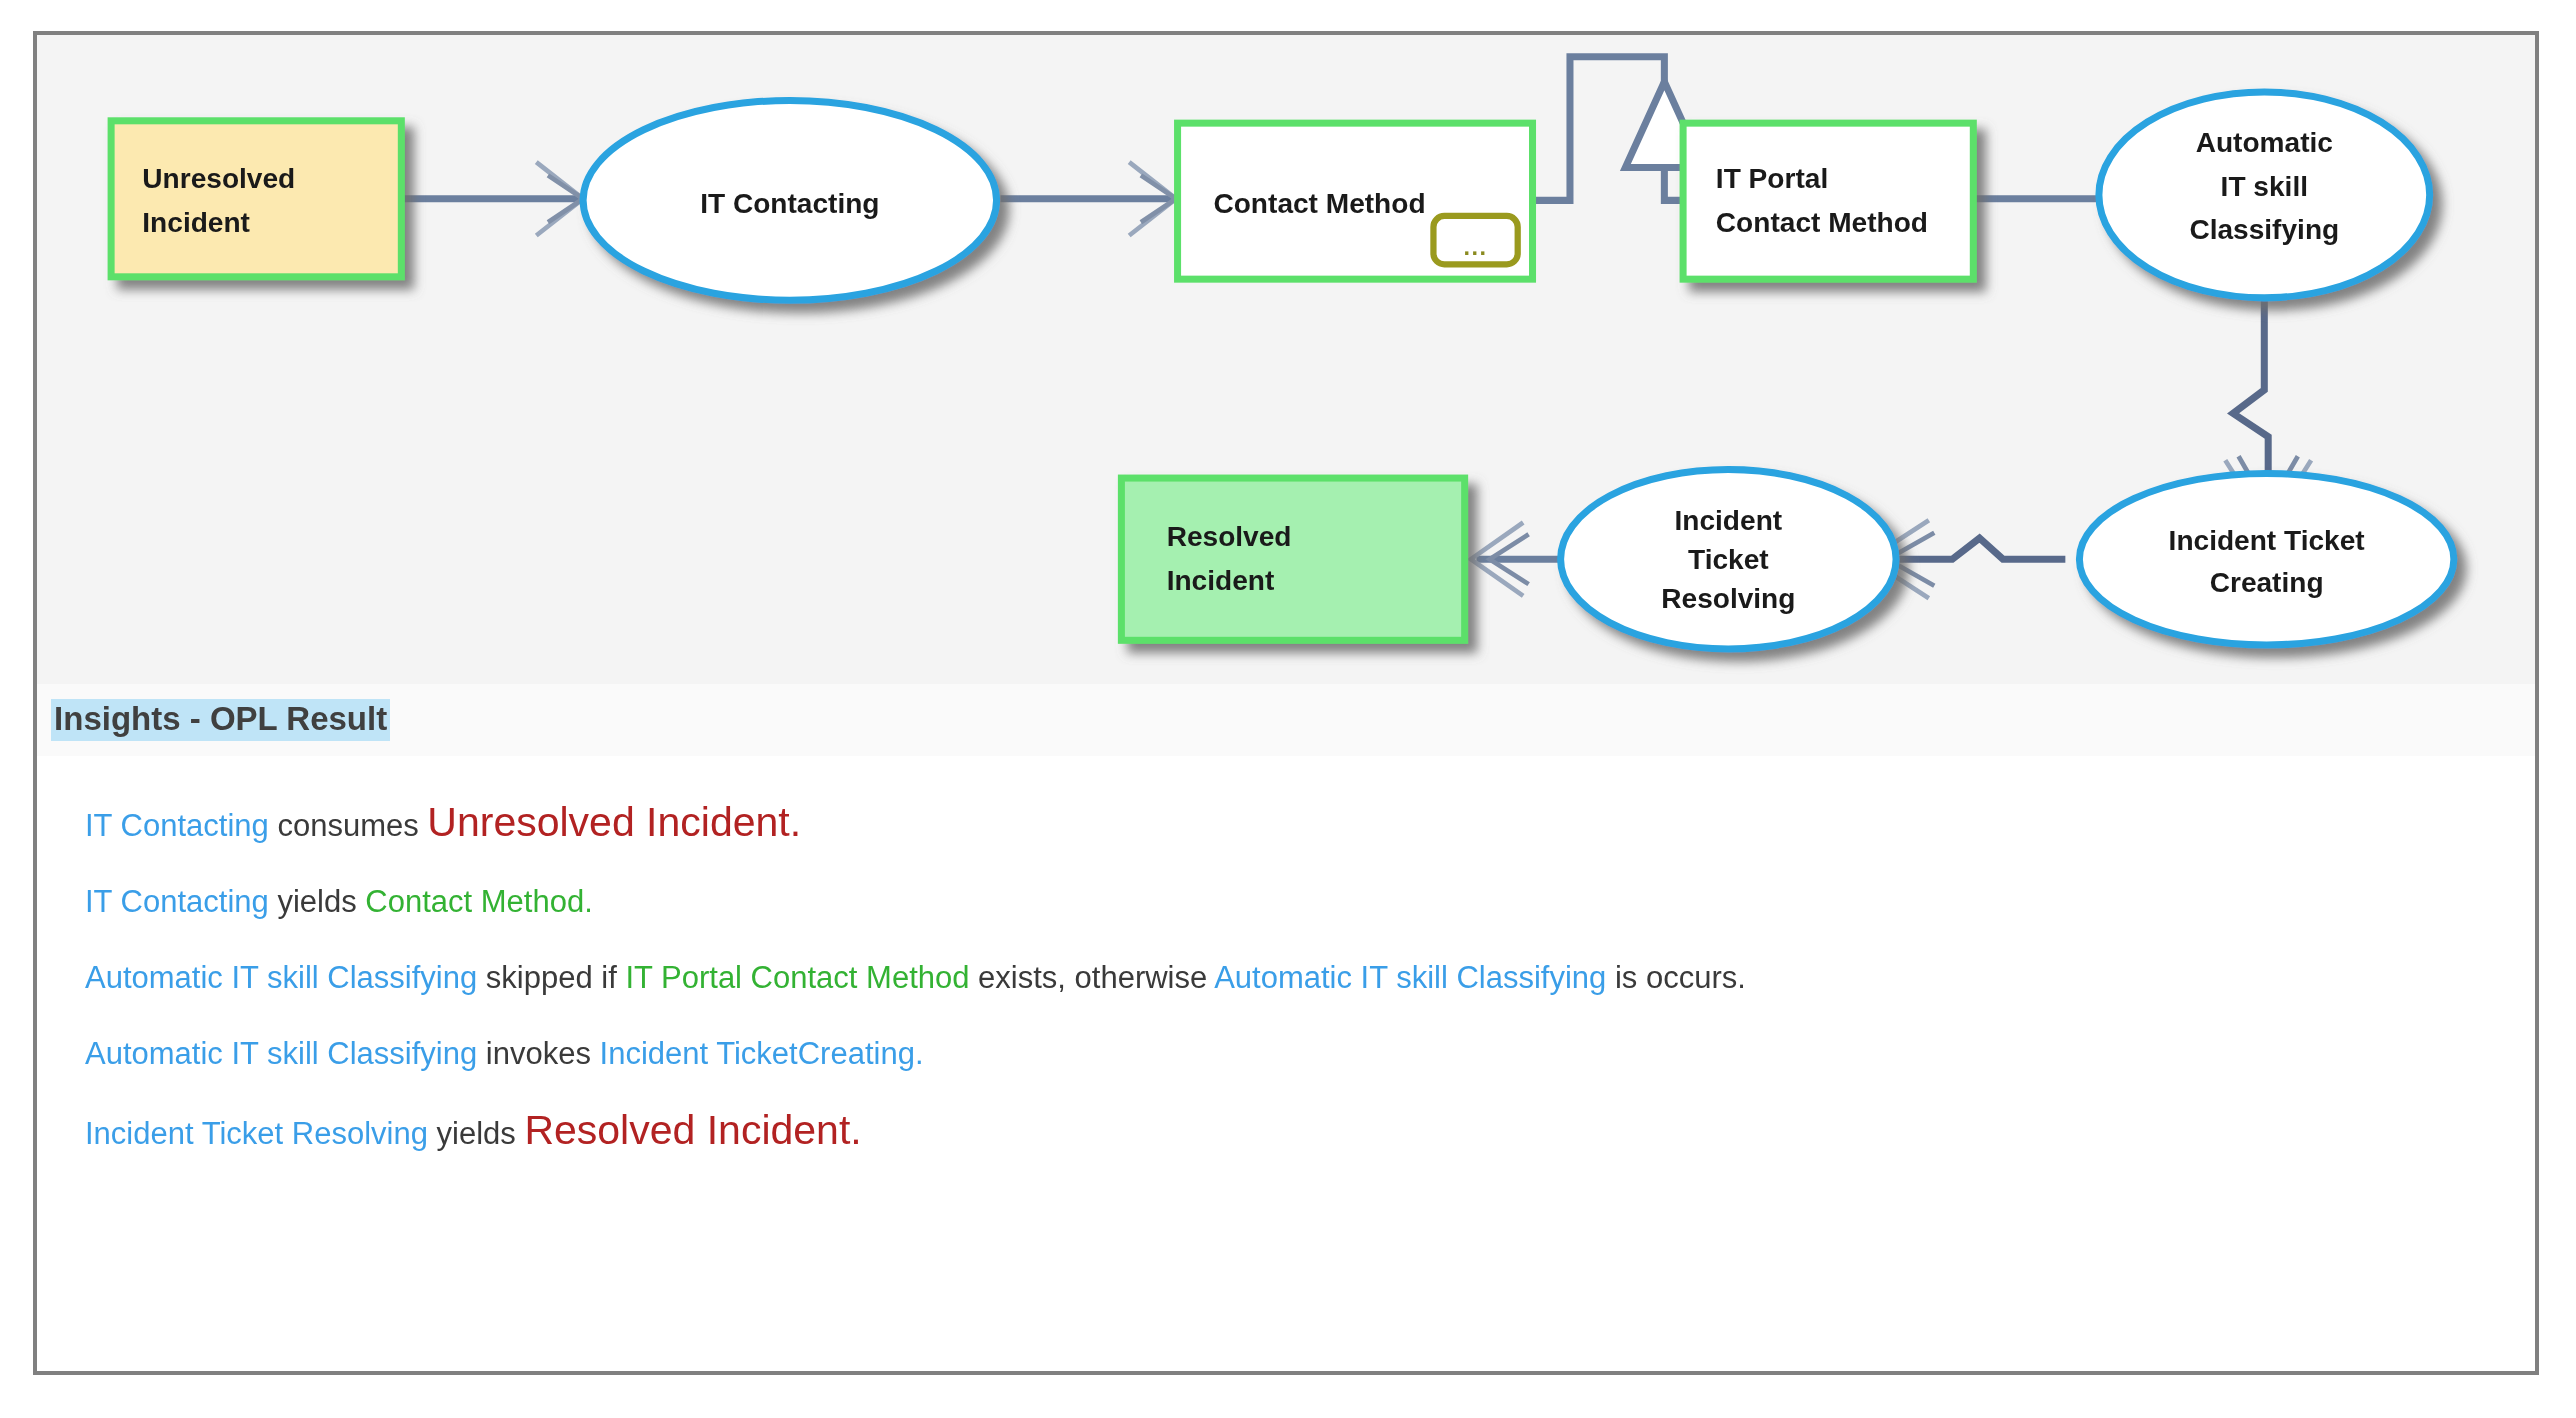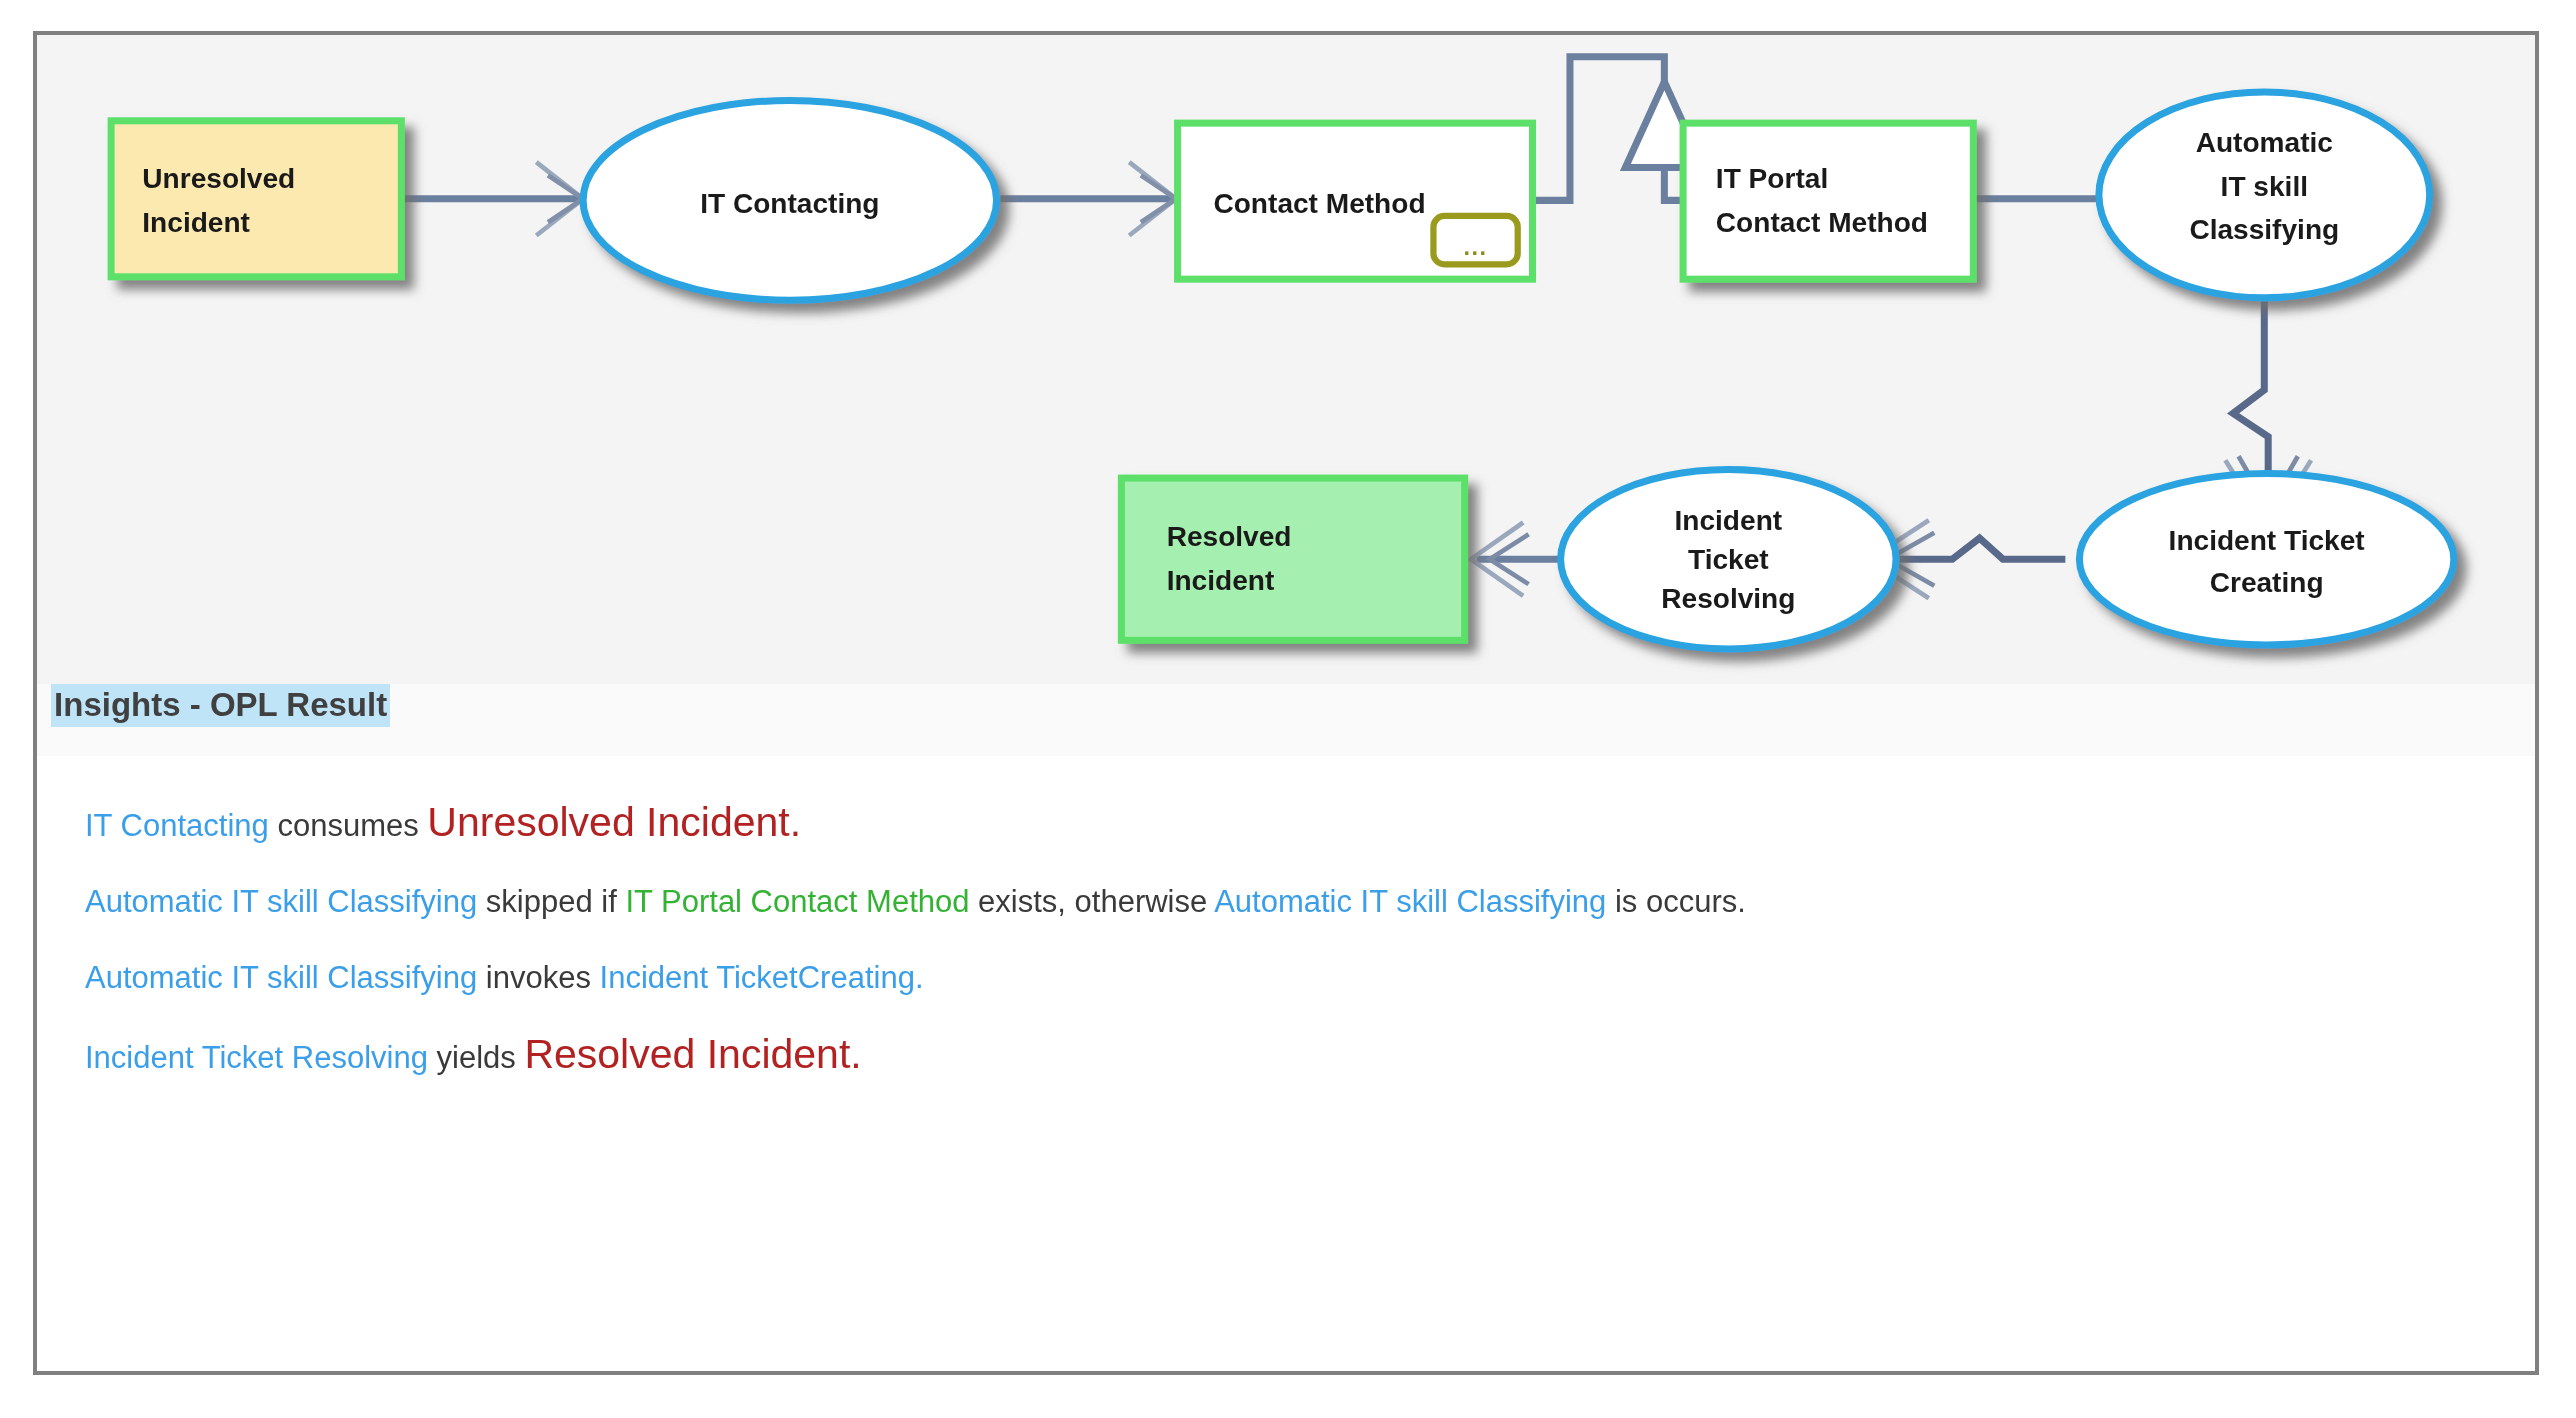--- a/index.html
+++ b/index.html
@@ -47,21 +47,21 @@
   
   #opl-section {
     flex: 1;
     background: #fafafa;
     position: relative;
   }
   #opl-header-bar {
     height: 72px;
     background: #fafafa;
     display: flex;
-    align-items: flex-start;
+    align-items: center;
     padding-left: 14px;
     box-sizing: border-box;
   }
   #opl-header-title {
     background: #bfe4f7;
     color: #404040;
     font-size: 33px;
     font-weight: bold;
     line-height: 1.16;
     padding: 1.6px 3.1px 3.1px 3.1px;
@@ -216,20 +216,21 @@
 
     </svg>
   </div>
 
   <div id="opl-section">
     <div id="opl-header-bar">
       <span id="opl-header-title">Insights - OPL Result</span>
     </div>
     <div id="opl-body">
         <div class="opl-line"><span class="opl-process">IT Contacting</span><span class="opl-key"> consumes </span><span class="opl-physical">Unresolved Incident</span><span class="opl-physical">.</span></div>
+        <div class="opl-line"><span class="opl-process">IT Contacting</span><span class="opl-key"> yields </span><span class="opl-object">Contact Method</span><span class="opl-object">.</span></div>
         <div class="opl-line"><span class="opl-process">Automatic  IT skill Classifying</span><span class="opl-key"> skipped if </span><span class="opl-object">IT Portal Contact Method</span><span class="opl-key"> exists, otherwise </span><span class="opl-process">Automatic  IT skill Classifying</span><span class="opl-key"> is occurs.</span></div>
         <div class="opl-line"><span class="opl-process">Automatic  IT skill Classifying</span><span class="opl-key"> invokes </span><span class="opl-process">Incident TicketCreating</span><span class="opl-process">.</span></div>
         <div class="opl-line"><span class="opl-process">Incident Ticket Resolving</span><span class="opl-key"> yields </span><span class="opl-physical">Resolved Incident</span><span class="opl-physical">.</span></div>
       </div>
   </div>
 
 </div>
 
 
 </body></html>

